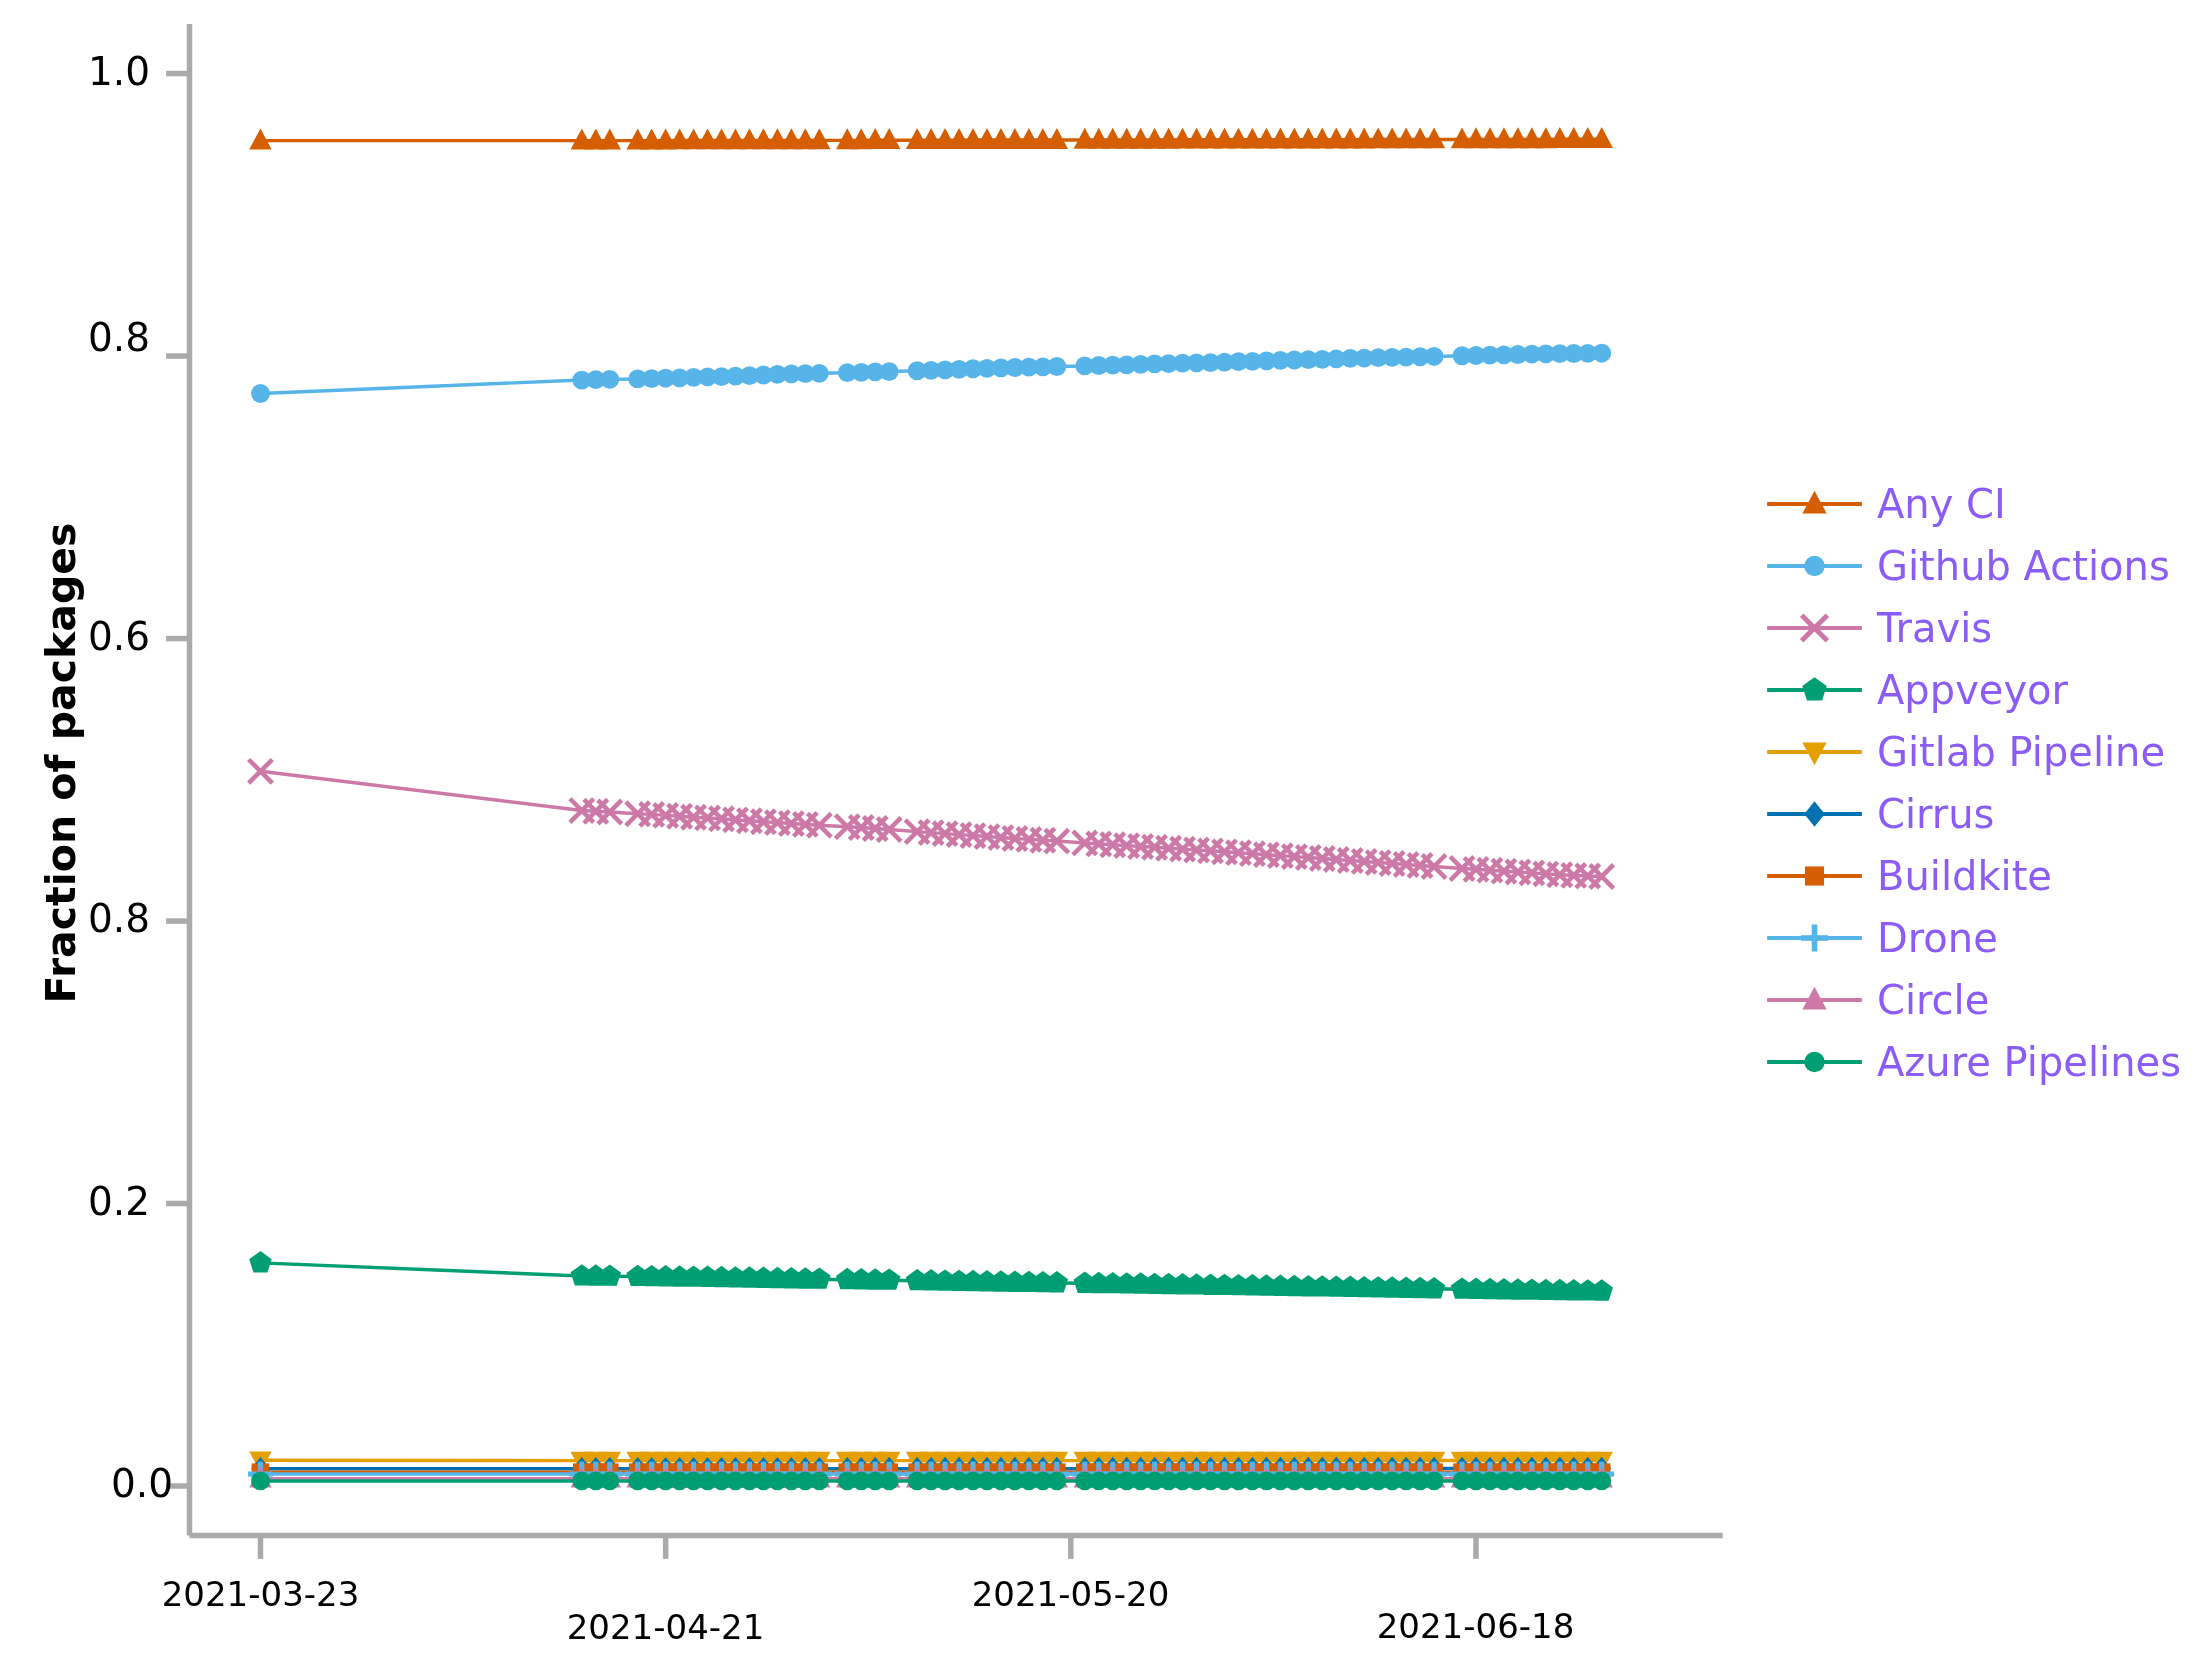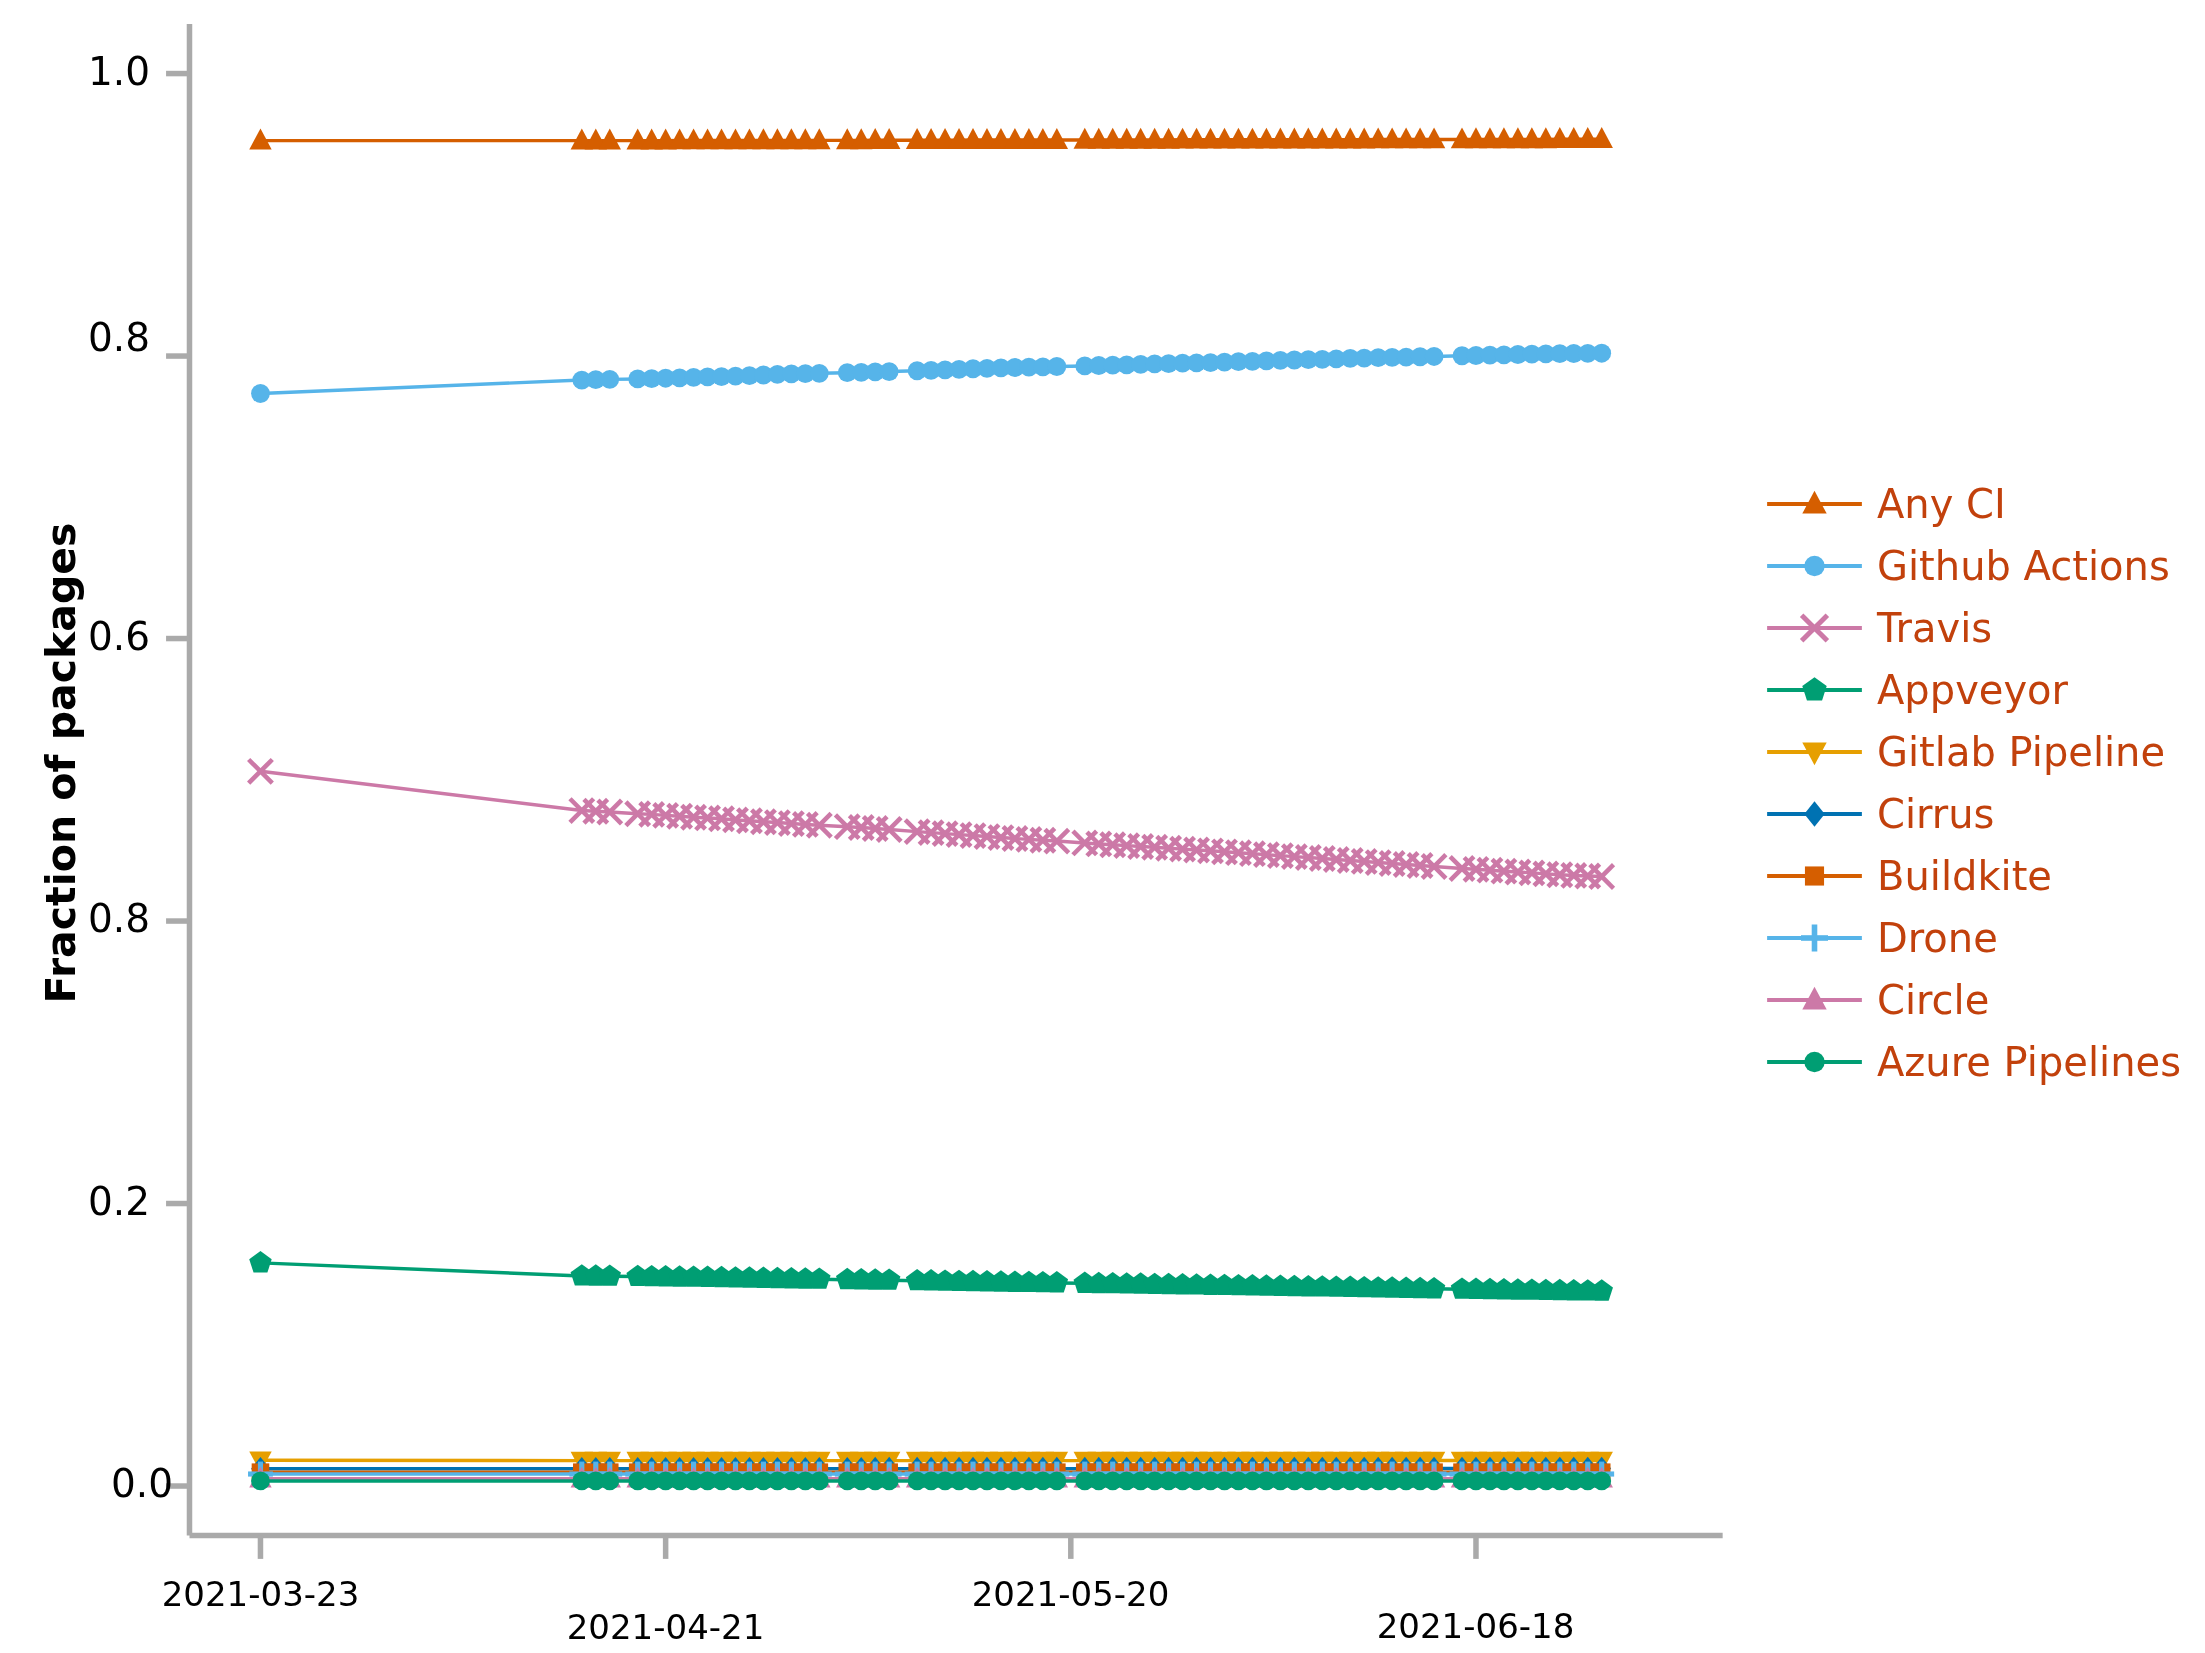--- a/index.html
+++ b/index.html
@@ -67,21 +67,21 @@
     align-items: center;
     height: 62px;
   }
   .legend-swatch {
     width: 103px;
     height: 62px;
     flex: 0 0 103px;
   }
   .legend-text {
     font-size: 40px;
-    color: #c2410c;
+    color: #8b5cf6;
     white-space: nowrap;
     padding-left: 11px;
     line-height: 1;
     font-family: "DejaVu Sans", "Liberation Sans", sans-serif;
   }
 </style>
 </head>
 <body>
 
 <div id="figure">

